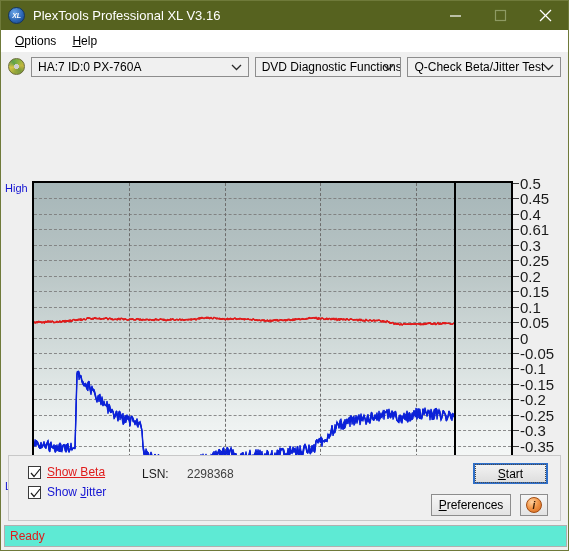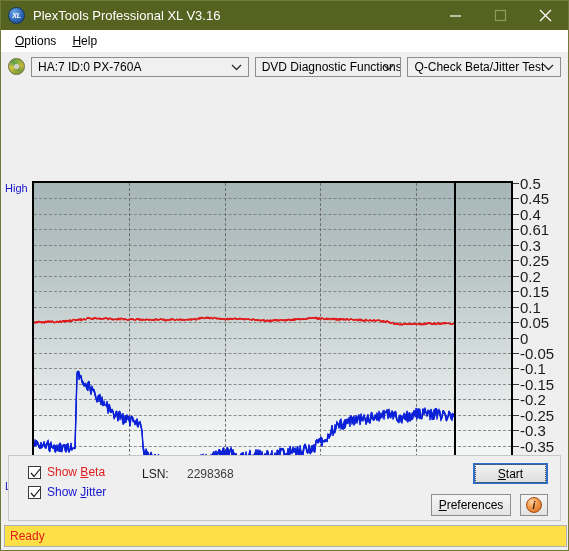--- a/index.html
+++ b/index.html
@@ -200,21 +200,21 @@
     background: #efefef;
     box-sizing: border-box;
   }
   .chkrow {
     position: absolute;
     display: flex;
     align-items: center;
     gap: 6px;
     font-size: 12px;
   }
-  #row-beta  { left: 19px; top: 9px; color: #e01b1b; }
+  #row-beta  { left: 19px; top: 9px; color: #e01b1b; text-decoration: underline; }
   #row-jitter{ left: 19px; top: 29px; color: #1414d2; }
   .checkbox {
     width: 13px; height: 13px;
     background: #ffffff;
     border: 1px solid #3a3a3a;
     box-sizing: border-box;
     position: relative;
     flex: none;
   }
   .checkbox svg { position: absolute; left: 1px; top: 1px; }
@@ -277,21 +277,21 @@
     display: flex;
     align-items: center;
     justify-content: center;
   }
 
   
   #statusbar {
     position: absolute;
     left: 3px; bottom: 3px;
     width: 563px; height: 22px;
-    background: #fde047;
+    background: #5eead4;
     border: 1px solid #b0b0b0;
     box-sizing: border-box;
     display: flex;
     align-items: center;
     padding-left: 5px;
     font-size: 12px;
     color: #e01b1b;
   }
 </style>
 </head>

